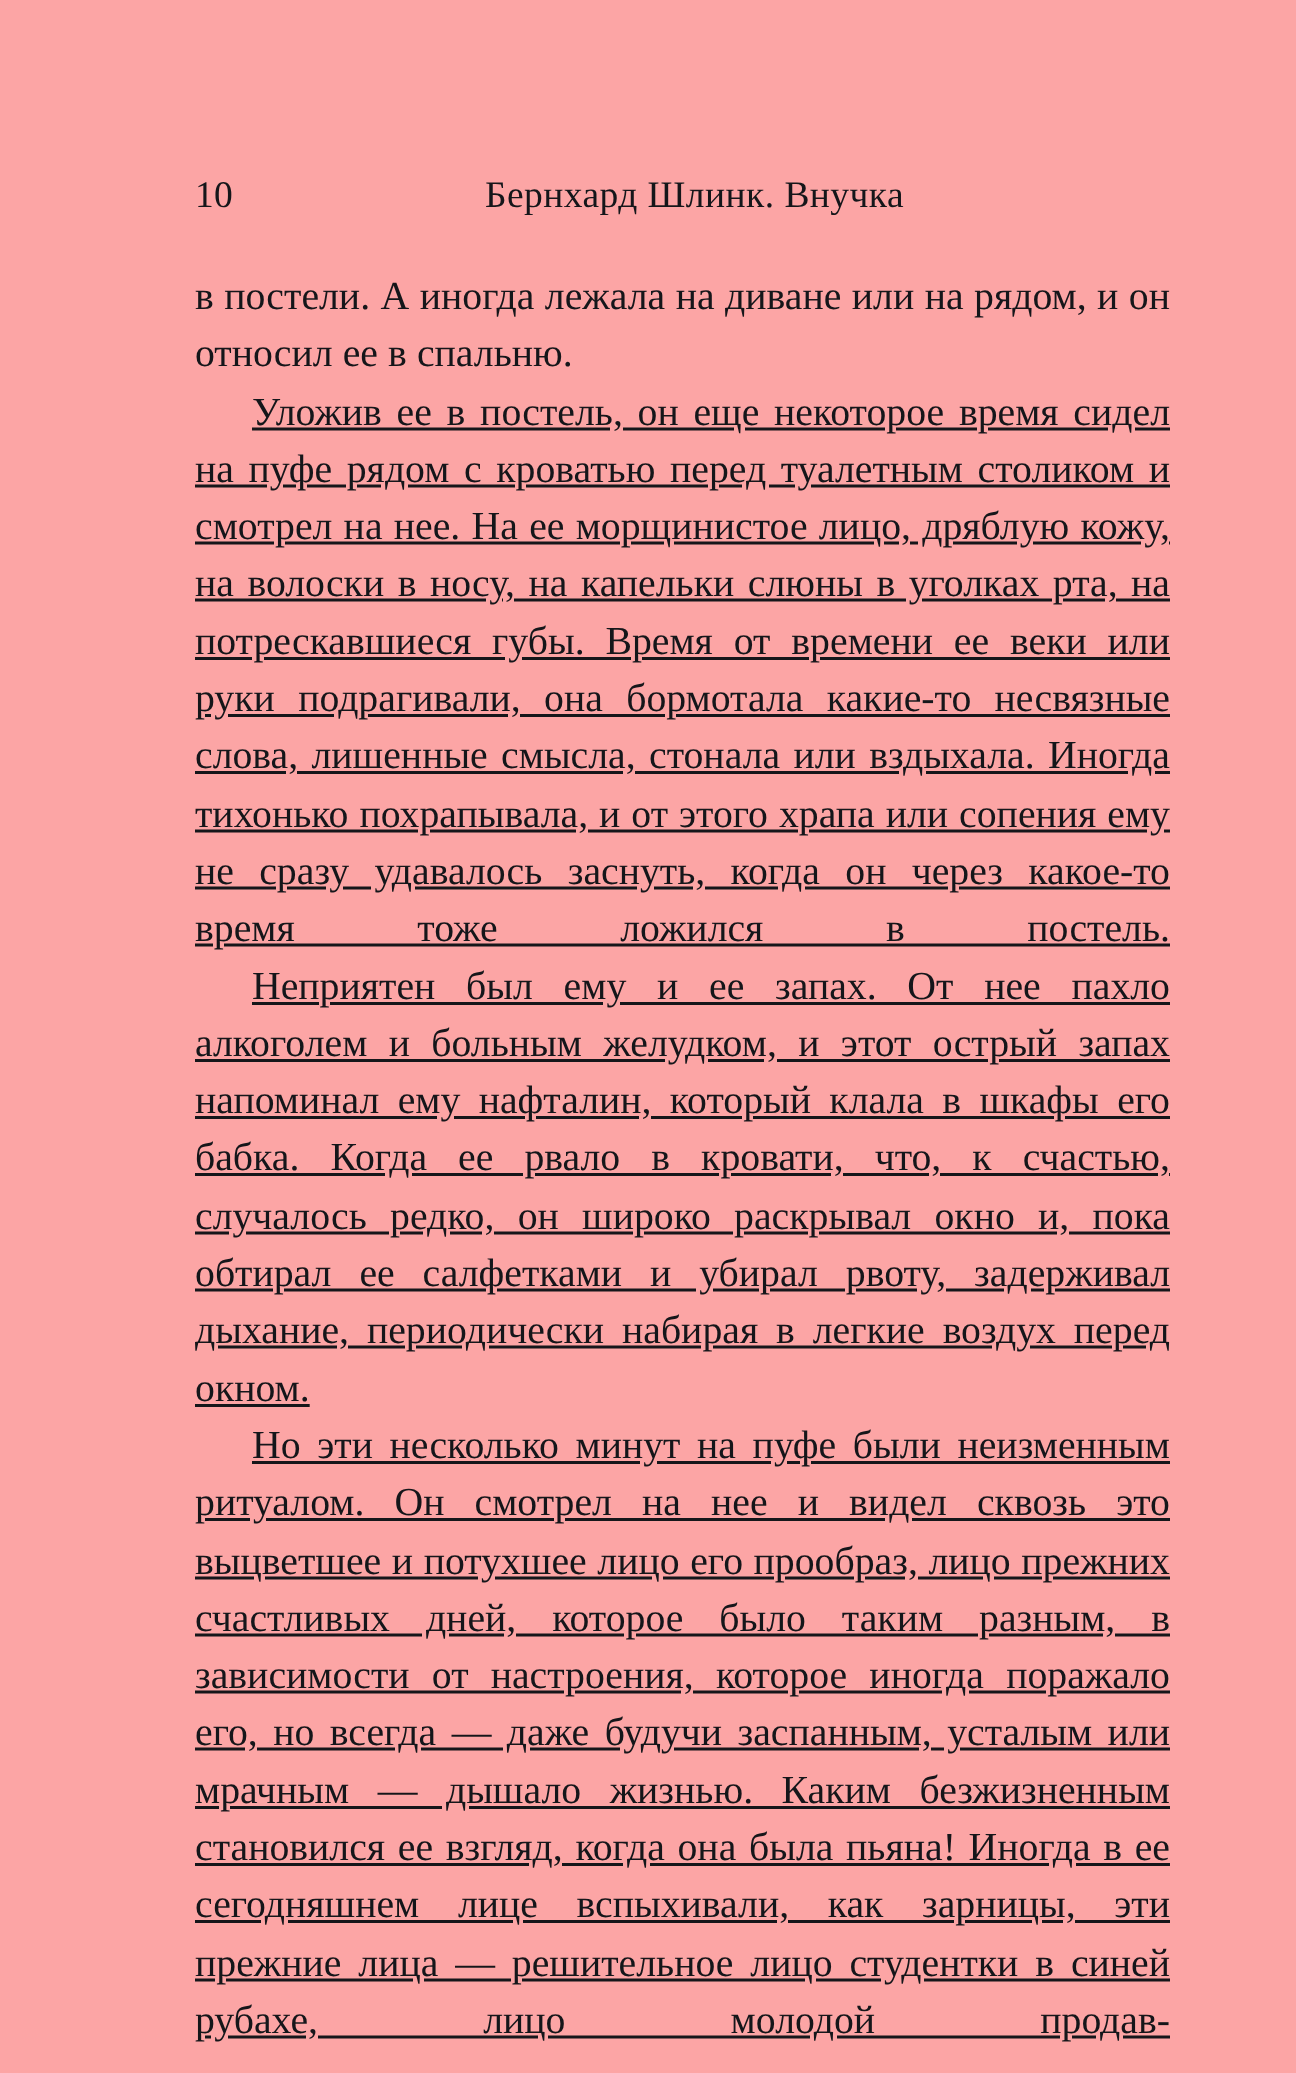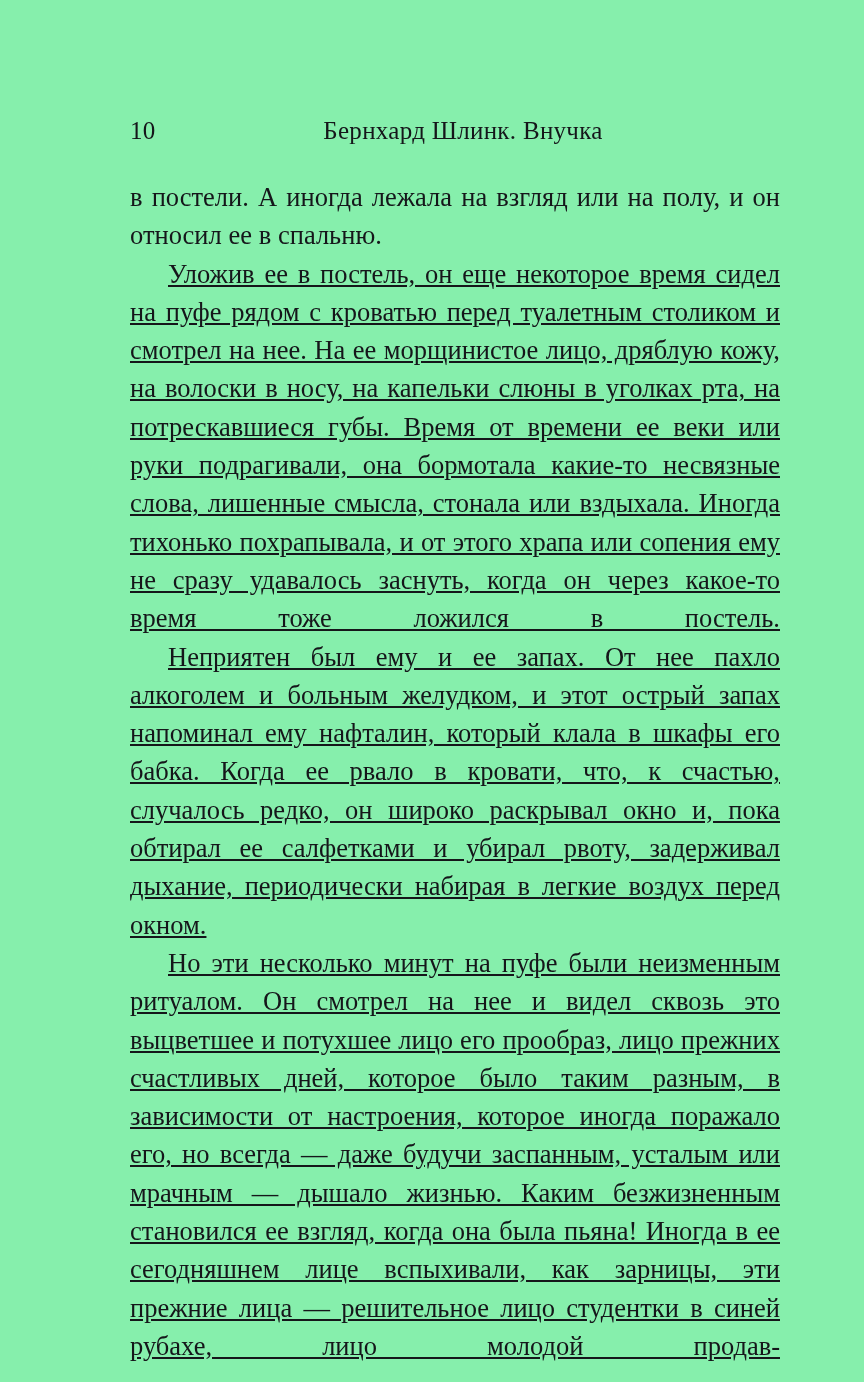--- a/index.html
+++ b/index.html
@@ -14,21 +14,21 @@
     overflow: hidden;
     font-family: "Liberation Serif", "DejaVu Serif", serif;
     color: #15161a;
     -webkit-font-smoothing: antialiased;
   }
 
   .page {
     position: relative;
     width: 864px;
     height: 1382px;
-    background: #86efac;
+    background: #fca5a5;
     box-sizing: border-box;
   }
 
   
   .running-head {
     position: absolute;
     left: 130px;
     top: 116px;
     width: 650px;
     height: 30px;
@@ -89,19 +89,19 @@
 <body>
 
 <div class="page">
 
   <div class="running-head">
     <span class="folio">10</span>
     <span class="running-title">Бернхард Шлинк. Внучка</span>
   </div>
 
   <div class="textblock">
-    <p class="para">в постели. А иногда лежала на взгляд или на полу, и он относил ее в спальню.</p>
+    <p class="para">в постели. А иногда лежала на диване или на рядом, и он относил ее в спальню.</p>
     <p class="para indent force-justify">Уложив ее в постель, он еще некоторое время сидел на пуфе рядом с кроватью перед туалетным столиком и смотрел на нее. На ее морщинистое лицо, дряблую кожу, на волоски в носу, на капельки слюны в уголках рта, на потрескавшиеся губы. Время от времени ее веки или руки подрагивали, она бормотала какие-то несвязные слова, лишенные смысла, стонала или вздыхала. Иногда тихонько похрапывала, и от этого храпа или сопения ему не сразу удавалось заснуть, когда он через какое-то время тоже ложился в постель.</p>
     <p class="para indent force-justify">Неприятен был ему и ее запах. От нее пахло алкоголем и больным желудком, и этот острый запах напоминал ему нафталин, который клала в шкафы его бабка. Когда ее рвало в кровати, что, к счастью, случалось редко, он широко раскрывал окно и, пока обтирал ее салфетками и убирал рвоту, задерживал дыхание, периодически набирая в легкие воздух перед окном.</p>
     <p class="para indent force-justify">Но эти несколько минут на пуфе были неизменным ритуалом. Он смотрел на нее и видел сквозь это выцветшее и потухшее лицо его прообраз, лицо прежних счастливых дней, которое было таким разным, в зависимости от настроения, которое иногда поражало его, но всегда — даже будучи заспанным, усталым или мрачным — дышало жизнью. Каким безжизненным становился ее взгляд, когда она была пьяна! Иногда в ее сегодняшнем лице вспыхивали, как зарницы, эти прежние лица — решительное лицо студентки в синей рубахе, лицо молодой продав-</p>
   </div>
 
 </div>
 
 </body></html>

